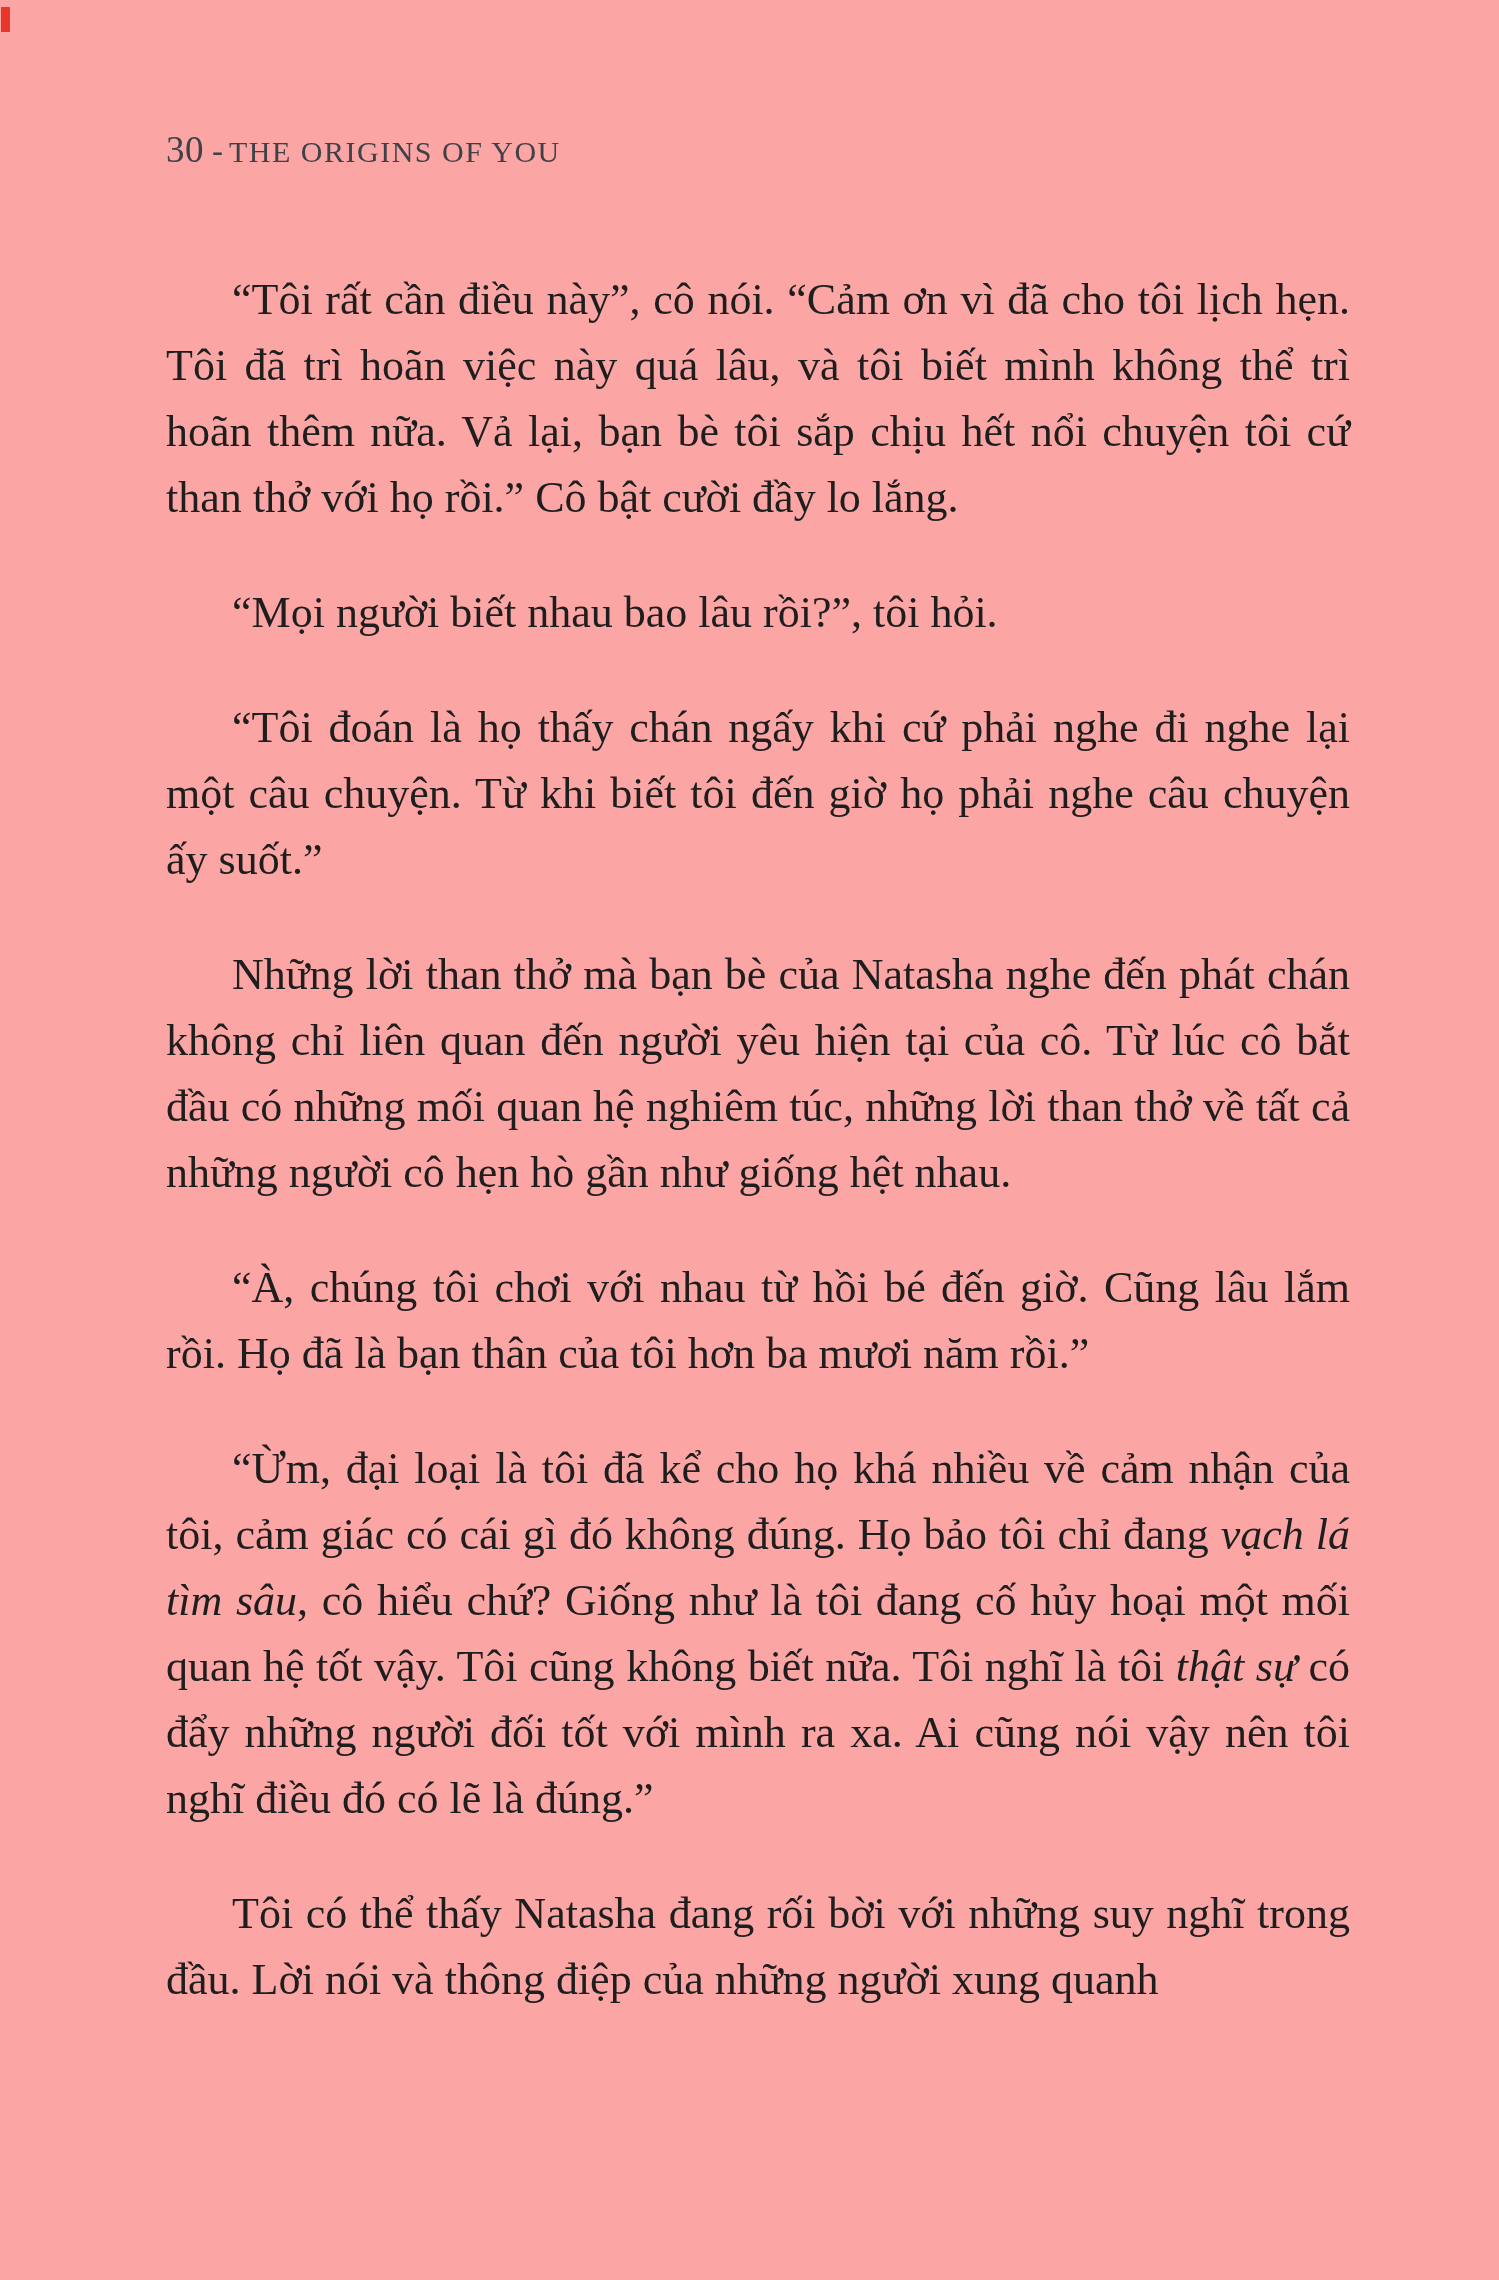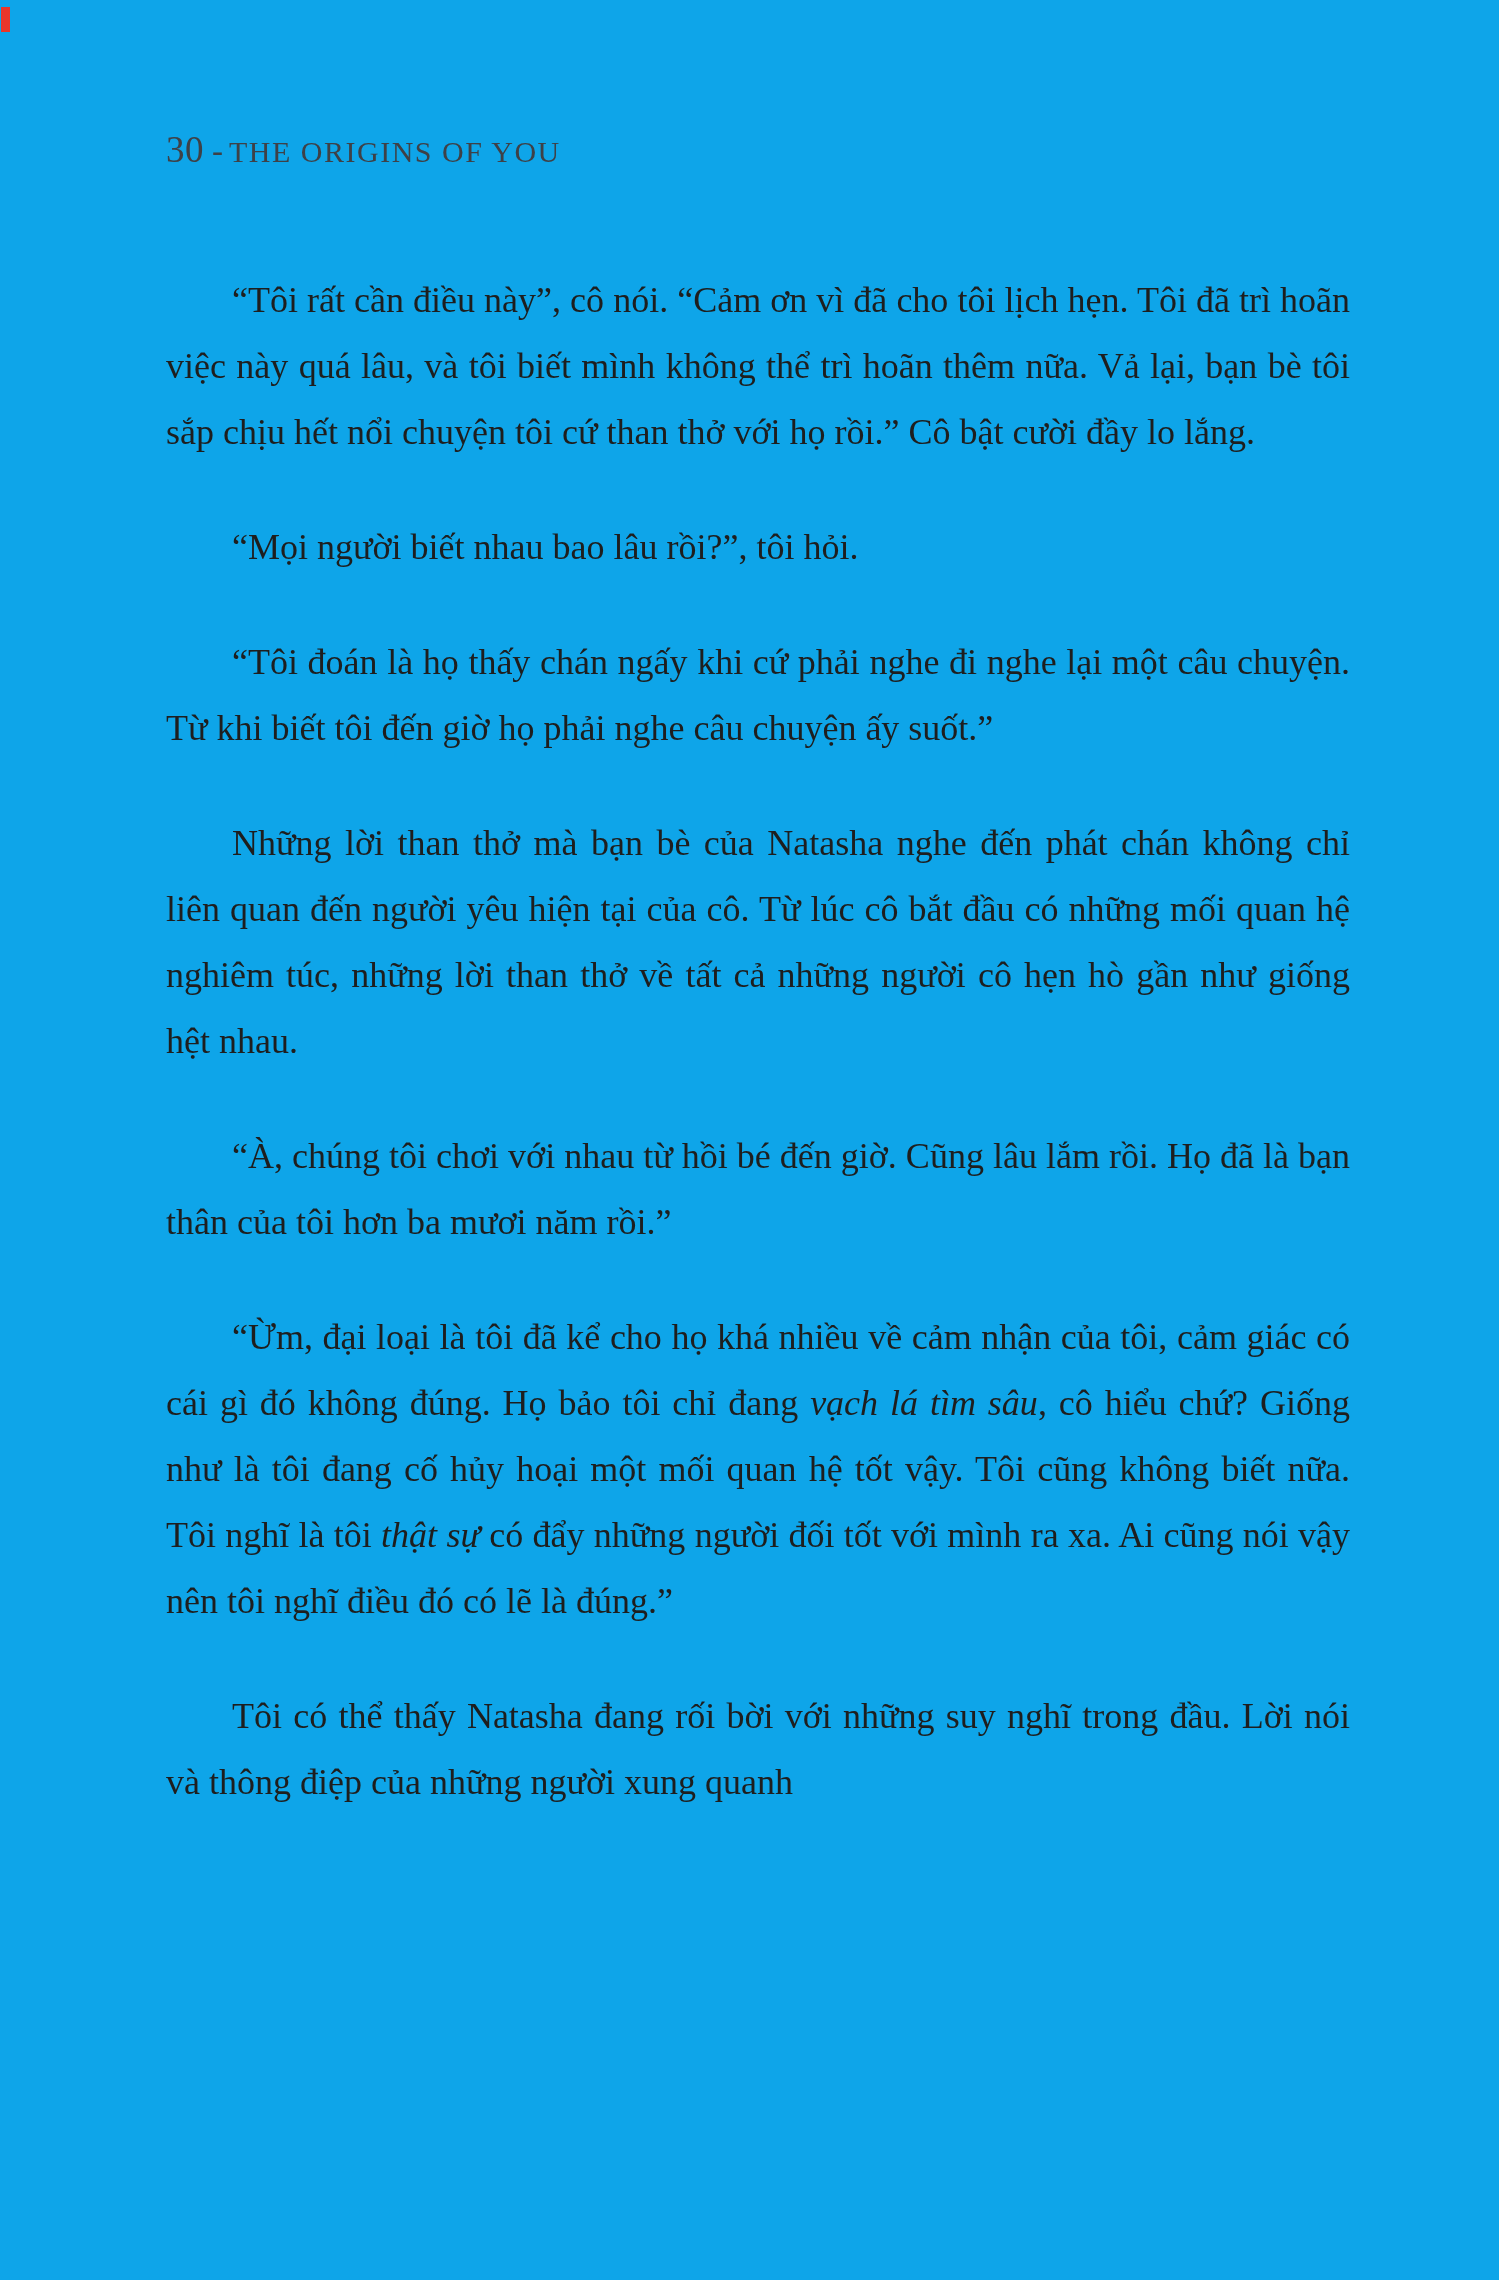--- a/index.html
+++ b/index.html
@@ -5,21 +5,21 @@
   html, body {
     margin: 0;
     padding: 0;
     background: #e9e9e9;
   }
   .page {
     position: relative;
     width: 1499px;
     height: 2280px;
     margin: 0 auto;
-    background: #0ea5e9;
+    background: #fca5a5;
     overflow: hidden;
     box-sizing: border-box;
     padding: 128px 149px 0 166px;
     font-family: "Liberation Serif", "DejaVu Serif", serif;
   }
   .red-mark {
     position: absolute;
     left: 1px;
     top: 7px;
     width: 9px;
@@ -41,21 +41,21 @@
   }
   .header .book-title {
     font-size: 30px;
     letter-spacing: 1.5px;
   }
   .body-text {
     width: 1184px;
   }
   .body-text p.para {
     margin: 0 0 49px 0;
-    font-size: 36px;
+    font-size: 44px;
     line-height: 66px;
     color: #1e1e1e;
     text-align: justify;
     text-indent: 66px;
   }
   .body-text p.para:last-child {
     margin-bottom: 0;
   }
   .body-text em {
     font-style: italic;

